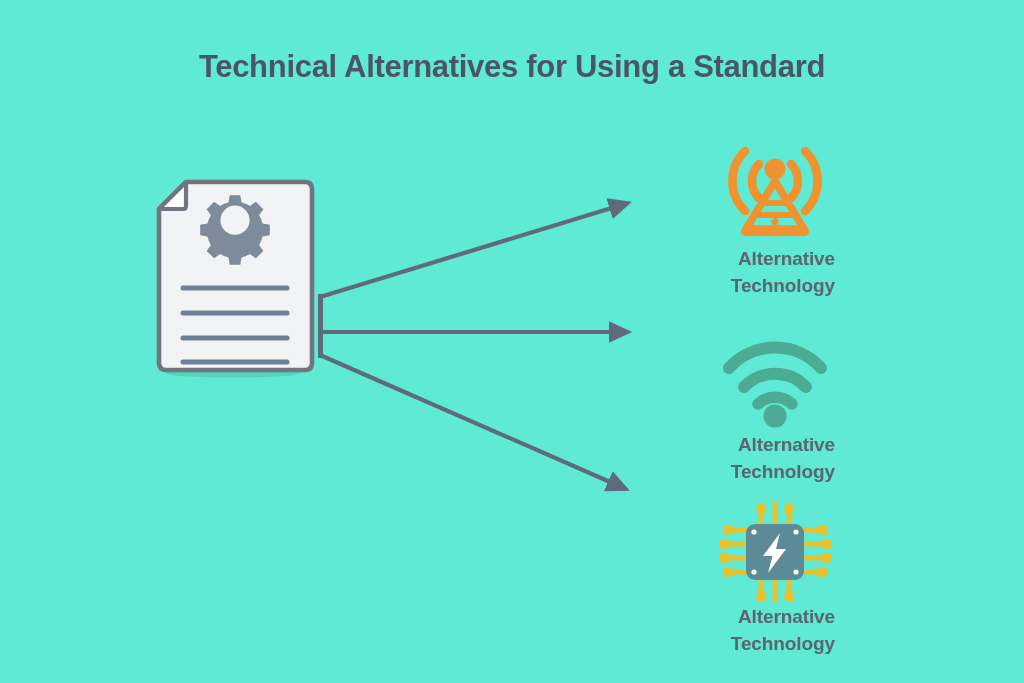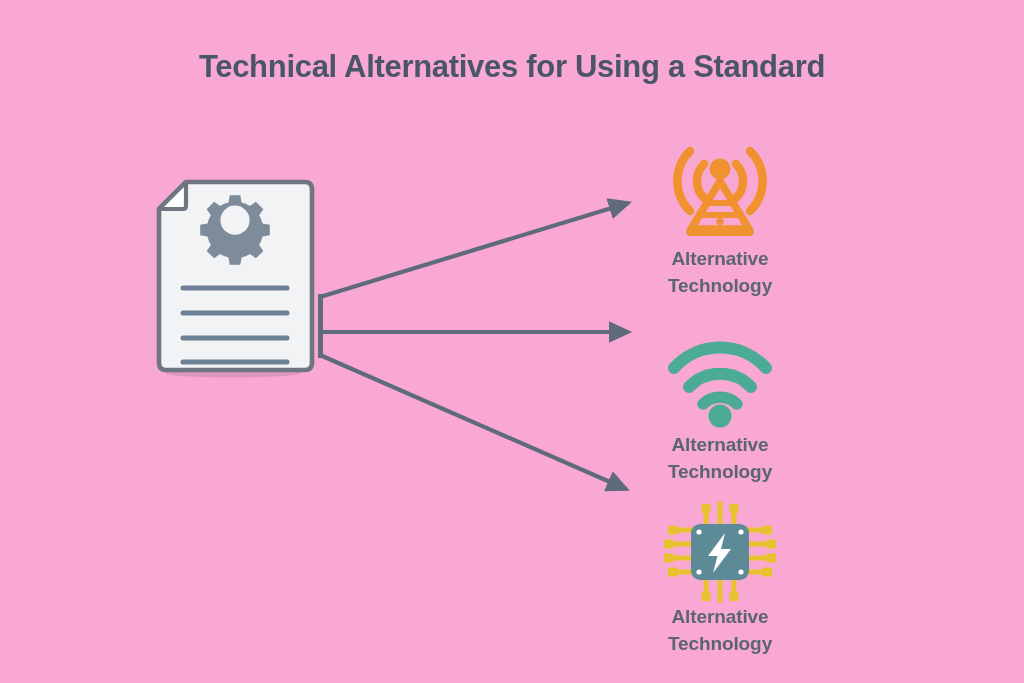--- a/index.html
+++ b/index.html
@@ -9,21 +9,21 @@
     background: #ffffff;
   }
   body {
     font-family: "Liberation Sans", "DejaVu Sans", sans-serif;
     -webkit-font-smoothing: antialiased;
   }
   #stage {
     position: relative;
     width: 1024px;
     height: 683px;
-    background: #f9a8d4;
+    background: #5eead4;
     overflow: hidden;
   }
 
   
   .title {
     position: absolute;
     left: 0;
     top: 48px;
     width: 1024px;
     text-align: center;
@@ -70,21 +70,21 @@
     line-height: 1.45;
   }
   .patent-label .l2 {
     display: block;
   }
 
   
   .alt-node {
     position: absolute;
     width: 230px;
-    text-align: center;
+    text-align: right;
   }
   .alt-node .icon-wrap {
     display: block;
     height: 118px;
     line-height: 0;
   }
   .alt-label {
     font-size: 19px;
     font-weight: 600;
     color: #5a6472;

